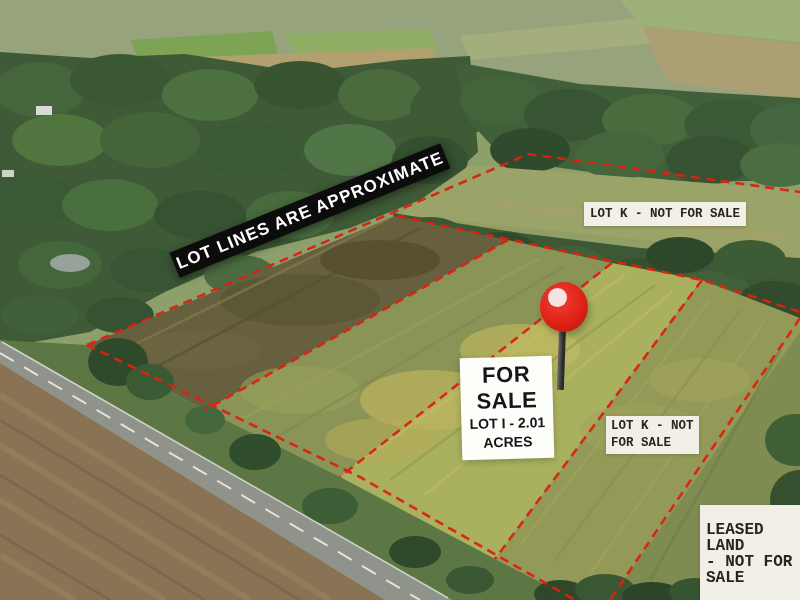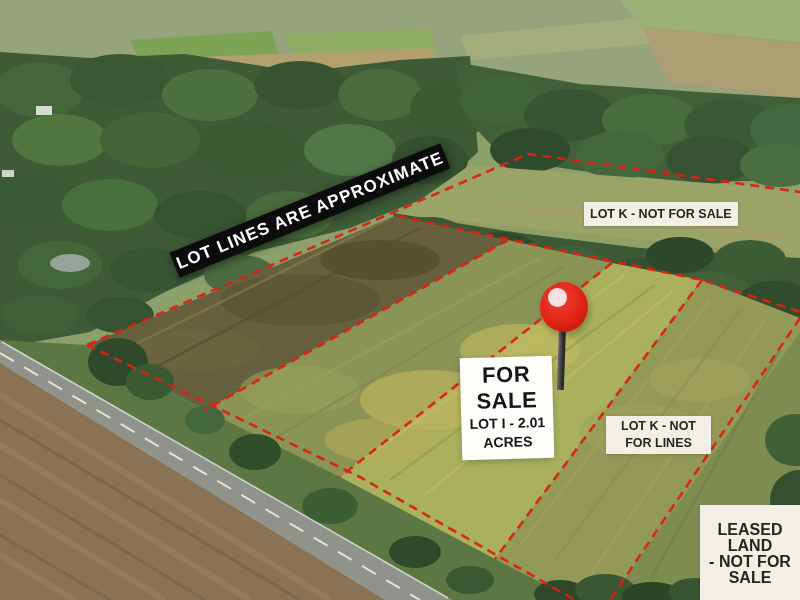--- a/index.html
+++ b/index.html
@@ -20,25 +20,26 @@
     display:flex;align-items:center;justify-content:center;
     box-shadow:0 3px 8px rgba(0,0,0,.45);
   }
   .banner span{
     color:var(--banner-text,#fff);font-size:17px;font-weight:700;
     letter-spacing:1.2px;white-space:nowrap;
   }
   
   .lot-label{
     position:absolute;background:var(--label-bg,#f2efe7);
-    color:var(--label-text,#26251f);font-weight:700;text-align:center;
+    color:var(--label-text,#26251f);font-weight:700;
     box-shadow:0 1px 3px rgba(40,40,30,.25);
+    font-family:Liberation Mono, monospace;
   }
   .lot-label.top-k{left:584px;top:202px;font-size:12.5px;line-height:24px;padding:0 6px;white-space:nowrap;}
-  .lot-label.right-k{left:606px;top:416px;font-size:12.5px;line-height:17px;padding:2px 15px;}
+  .lot-label.right-k{left:606px;top:416px;font-size:12.5px;line-height:17px;padding:2px 5px;}
   .lot-label.leased{left:700px;top:505px;font-size:16px;line-height:16px;padding:17px 6px;}
   
   .sale-sign{
     position:absolute;left:461px;top:357px;width:92px;
     background:var(--sign-bg,#fdfdfa);color:#15151a;text-align:center;
     padding:5px 0 7px 0;transform:rotate(-1.5deg);
     box-shadow:0 2px 6px rgba(40,40,30,.3);
   }
   .sale-sign .big{font-size:22px;font-weight:700;line-height:26px;letter-spacing:.5px;}
   .sale-sign .small{font-size:14px;font-weight:700;line-height:19px;}
@@ -234,21 +235,21 @@
 
   <div class="sale-sign">
     <div class="big">FOR</div>
     <div class="big">SALE</div>
     <div class="small">LOT I - 2.01</div>
     <div class="small">ACRES</div>
   </div>
 
   <div class="lot-label right-k">
     <div>LOT K - NOT</div>
-    <div>FOR LINES</div>
+    <div>FOR SALE</div>
   </div>
 
   <div class="lot-label leased">
     <div>LEASED LAND</div>
     <div>- NOT FOR</div>
     <div>SALE</div>
   </div>
 
   <div class="pin-stick"></div>
   <div class="pin-ball"></div>

